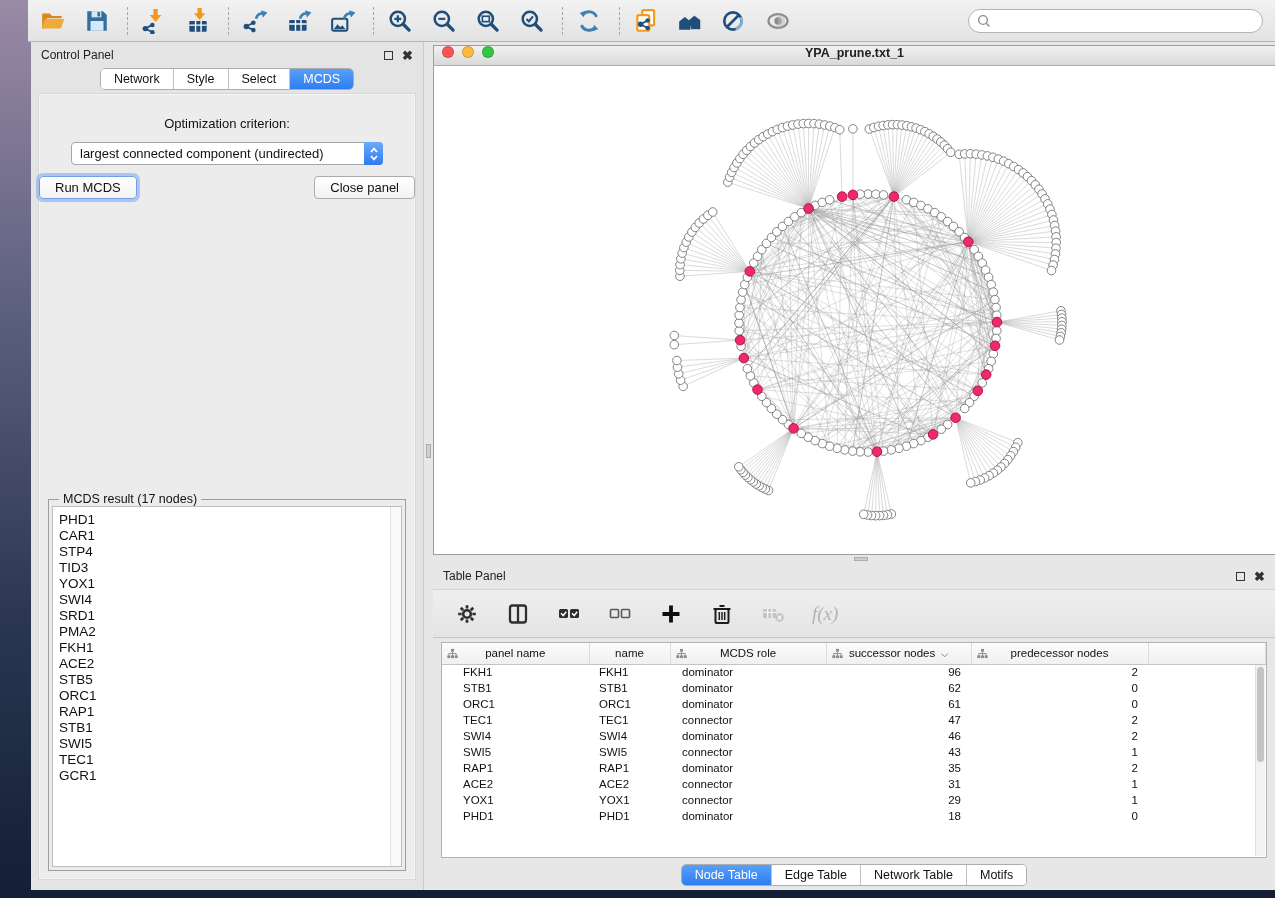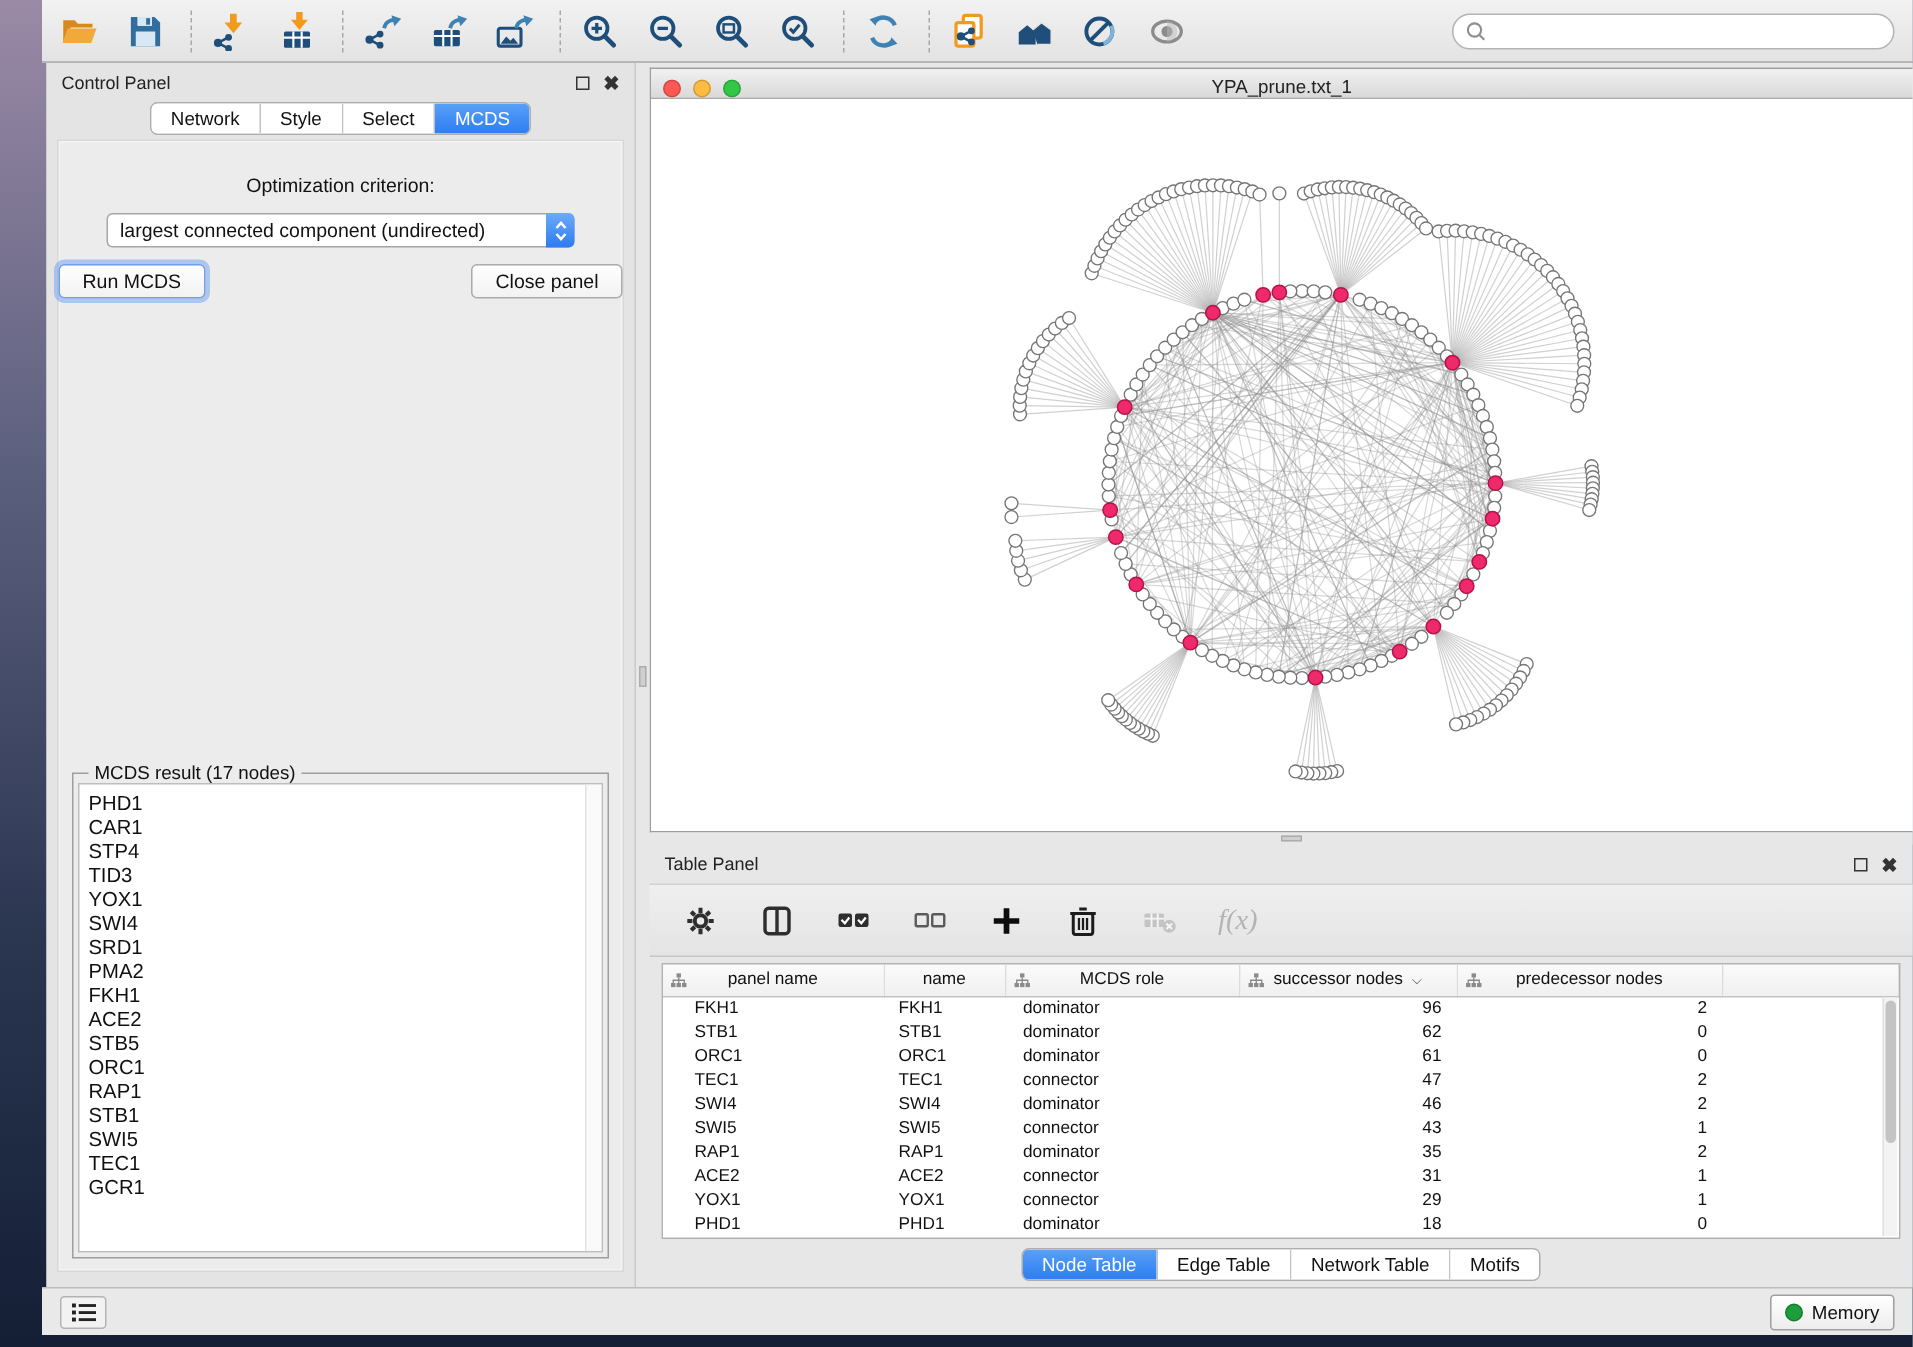--- a/index.html
+++ b/index.html
@@ -41,36 +41,36 @@
   .combo { margin:11px auto 0; width:312px; height:23px; background:#fff; border:1px solid #a6a6a6; border-radius:4px;
     display:flex; align-items:center; cursor:pointer; position:relative; }
   .combo .val { flex:1; font-size:13px; padding:0 8px; color:#111; white-space:nowrap; }
   .combo .stepper { width:19px; height:23px; margin:-1px -1px -1px 0; border-radius:0 4px 4px 0;
     background:linear-gradient(#6babf9,#2d7bf1); display:flex; align-items:center; justify-content:center; }
   .btn-row { display:flex; justify-content:space-between; gap:13px; margin-top:11px; }
   .pbtn { height:23px; padding:0 15px; font-size:13px; color:#111; background:linear-gradient(#ffffff,#f2f2f2);
     border:1px solid #ababab; border-radius:4px; cursor:pointer; font-family:"Liberation Sans",sans-serif; }
   .pbtn.focused { border:1px solid #6f9fe8; box-shadow:0 0 0 3px rgba(110,160,240,.5); }
   .spacer { flex:1; }
-  .groupbox { margin:0 9px 8px; height:324px; border:1px solid #9e9e9e; position:relative; padding:6px 3px 3px; }
+  .groupbox { margin:0 9px 8px; height:372px; border:1px solid #9e9e9e; position:relative; padding:6px 3px 3px; }
   .groupbox .legend { position:absolute; top:-8px; left:10px; background:#ececec; padding:0 4px; font-size:12.5px; color:#111; }
   .mcds-list { height:100%; background:#fff; border:1px solid #bdbdbd; overflow:hidden; position:relative; }
   .mcds-list .items { padding:5px 0 0 6px; }
   .mcds-item { font-size:13.5px; line-height:16px; color:#111; cursor:default; }
   .mcds-scroll { position:absolute; right:0; top:0; bottom:0; width:11px; background:#fafafa; border-left:1px solid #e2e2e2; }
 
   
   .vsplit { width:9px; flex:none; background:#e7e7e7; position:relative; cursor:col-resize; }
   .vsplit .grip { position:absolute; top:402px; left:2px; width:5px; height:14px; background:#cfcfcf; border:1px solid #adadad; }
 
   
   .rightcol { flex:1; display:flex; flex-direction:column; min-width:0; background:#e7e7e7; }
   .netwin { margin-top:3px; height:510px; flex:none; border:1px solid #9d9d9d; border-right:none; display:flex; flex-direction:column; background:#fff; }
   .net-titlebar { height:20px; flex:none; background:linear-gradient(#f1f1f1,#d9d9d9); border-bottom:1px solid #ababab;
-    position:relative; display:flex; align-items:flex-end; }
+    position:relative; display:flex; align-items:flex-start;font-weight:bold; }
   .lights { display:flex; gap:8px; margin-left:8px; }
   .light { width:12px; height:12px; border-radius:50%; }
   .net-title { position:absolute; left:0; right:0; text-align:center; font-size:12.5px; color:#222; }
   .net-canvas { flex:1; background:#fff; overflow:hidden; }
   .hsplit { height:8px; flex:none; background:#e7e7e7; position:relative; cursor:row-resize; }
   .hsplit .grip { position:absolute; left:50%; top:2px; width:14px; height:4px; background:#cfcfcf; border:1px solid #adadad; }
 
   
   .tpanel { flex:1; display:flex; flex-direction:column; min-height:0; }
   .t-toolbar { height:49px; flex:none; background:linear-gradient(#efefef,#e4e4e4); border-top:1px solid #d2d2d2;
@@ -1293,32 +1293,14 @@
               <div class="tab active">Node Table</div>
               <div class="tab">Edge Table</div>
               <div class="tab">Network Table</div>
               <div class="tab">Motifs</div>
             </div>
           </div>
       </div>
     </div>
   </div>
 
-  <div class="statusbar">
-    <div class="list-btn">
-      <svg width="18" height="16" viewBox="0 0 18 16">
-          <g fill="#222">
-            <rect x="1" y="2" width="2.6" height="2.6"></rect>
-            <rect x="1" y="6.7" width="2.6" height="2.6"></rect>
-            <rect x="1" y="11.4" width="2.6" height="2.6"></rect>
-            <rect x="5.5" y="2.4" width="11.5" height="1.9"></rect>
-            <rect x="5.5" y="7.1" width="11.5" height="1.9"></rect>
-            <rect x="5.5" y="11.8" width="11.5" height="1.9"></rect>
-          </g>
-        </svg>
-    </div>
-    <div class="memory-btn">
-      <span class="memdot"></span>
-      <span>Memory</span>
-    </div>
-  </div>
 
 </div>
 
 </body></html>

